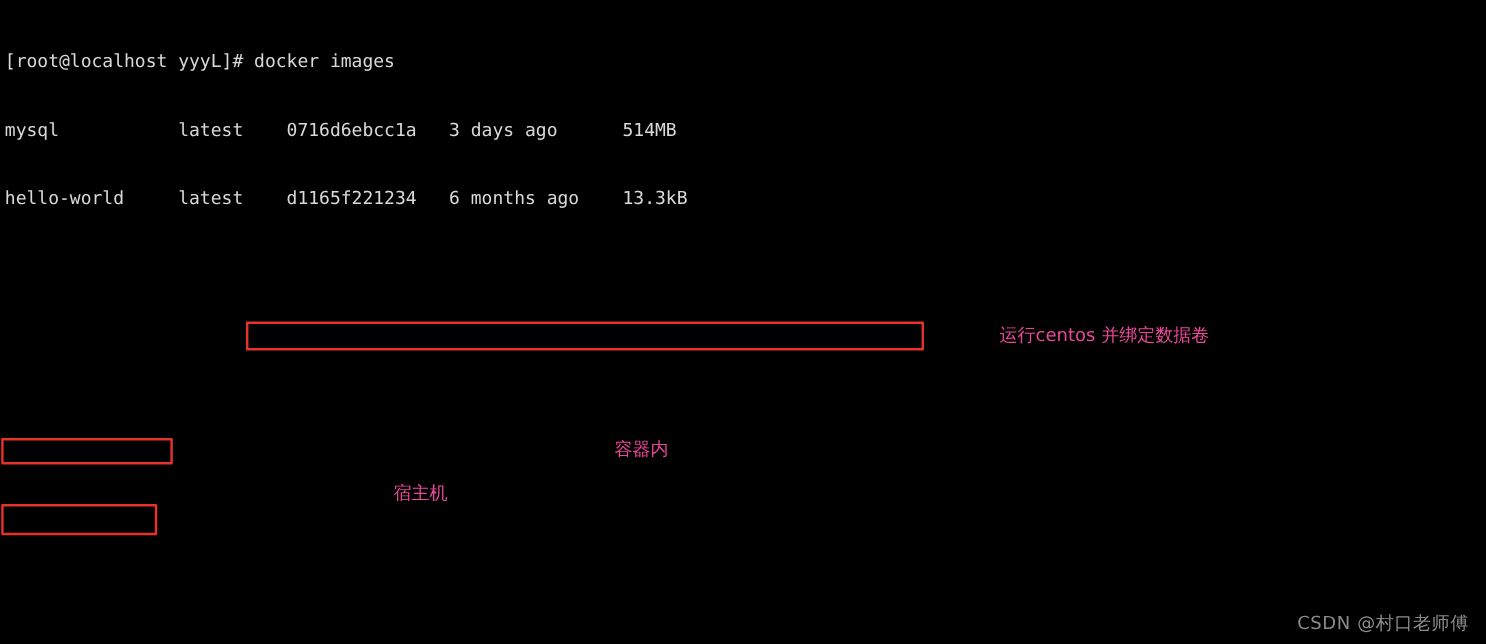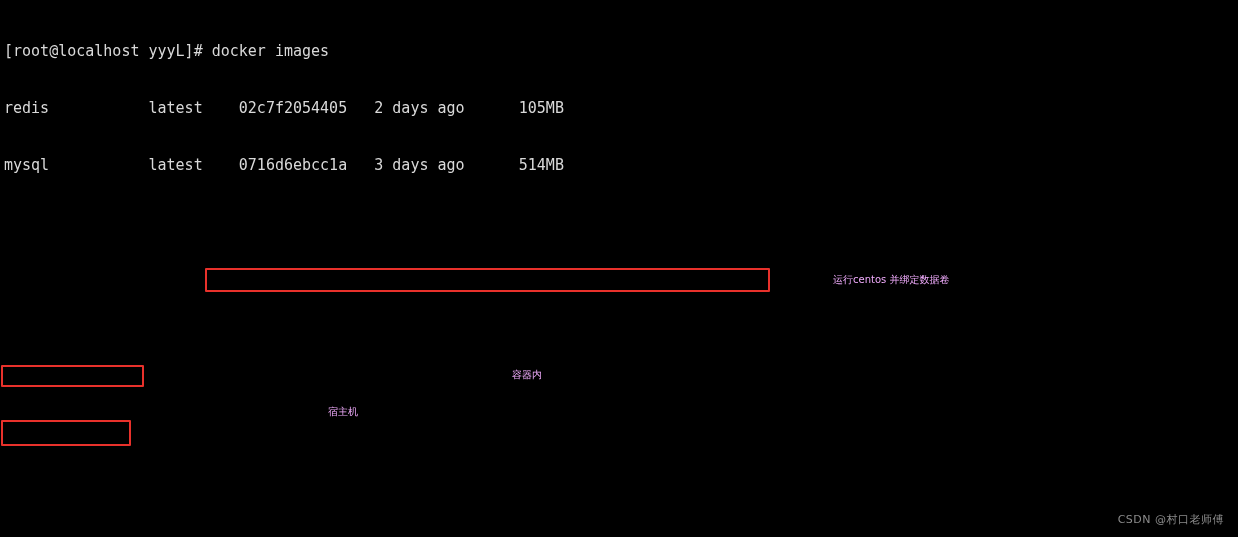--- a/index.html
+++ b/index.html
@@ -34,46 +34,46 @@
   
   .redbox {
     position: absolute;
     border: 2px solid #e8312b;
     box-sizing: border-box;
     pointer-events: none;
     border-radius: 1px;
   }
   .annot {
     position: absolute;
-    color: #f0abfc;
+    color: #ec4899;
     font-family: "DejaVu Sans", "Liberation Sans", sans-serif;
-    font-size: 10px;
+    font-size: 15px;
     line-height: 19px;
     white-space: pre;
   }
   .watermark {
     position: absolute;
     right: 14px;
     bottom: 8px;
     color: #8b8b8b;
     font-family: "DejaVu Sans", "Liberation Sans", sans-serif;
-    font-size: 11px;
+    font-size: 15px;
     letter-spacing: 0.5px;
     margin-top: 36px;
   }
 </style>
 </head>
 <body>
 
 <div id="terminal">
 
   <div class="screen">
     <div class="line"><span class="w">[root@localhost yyyL]# docker images</span></div>
-    <div class="line"><span class="w">redis           latest    02c7f2054405   2 days ago      105MB</span></div>
     <div class="line"><span class="w">mysql           latest    0716d6ebcc1a   3 days ago      514MB</span></div>
+    <div class="line"><span class="w">hello-world     latest    d1165f221234   6 months ago    13.3kB</span></div>
     
     
     
     
     
     
     
     
     
     

